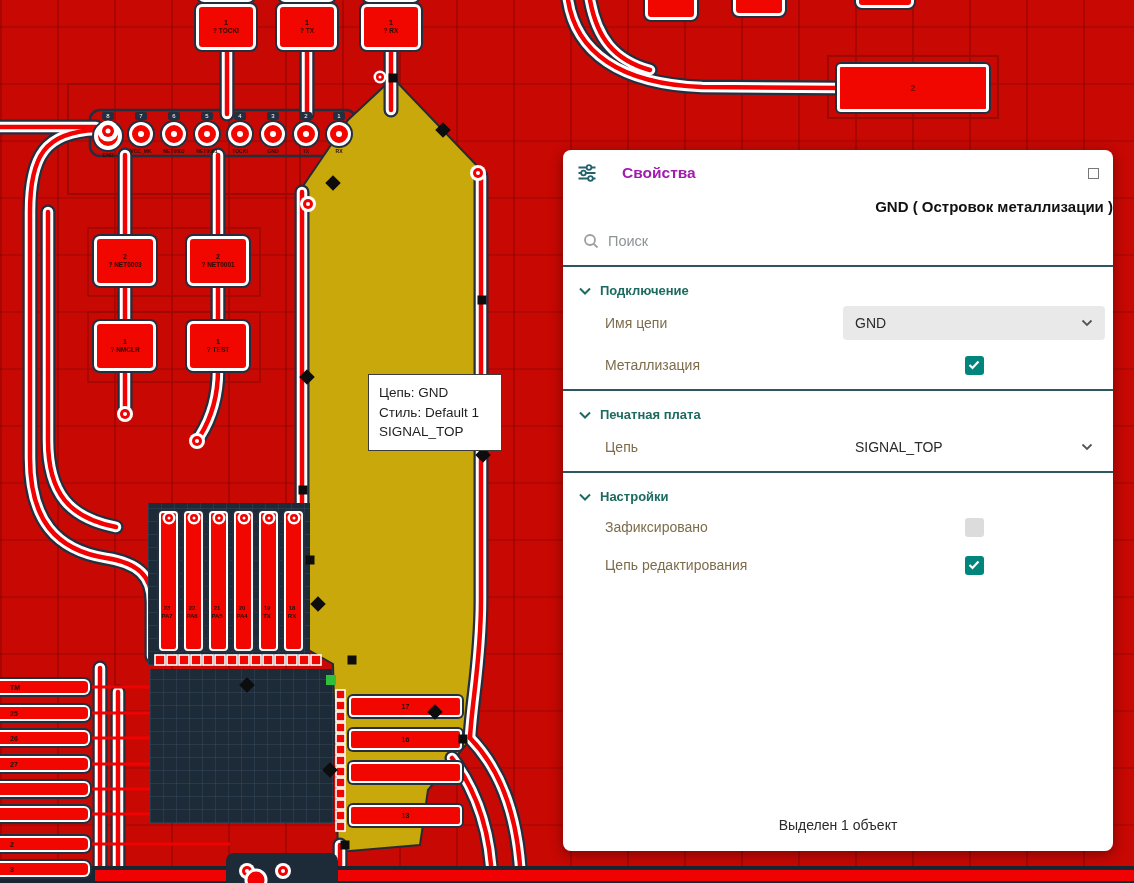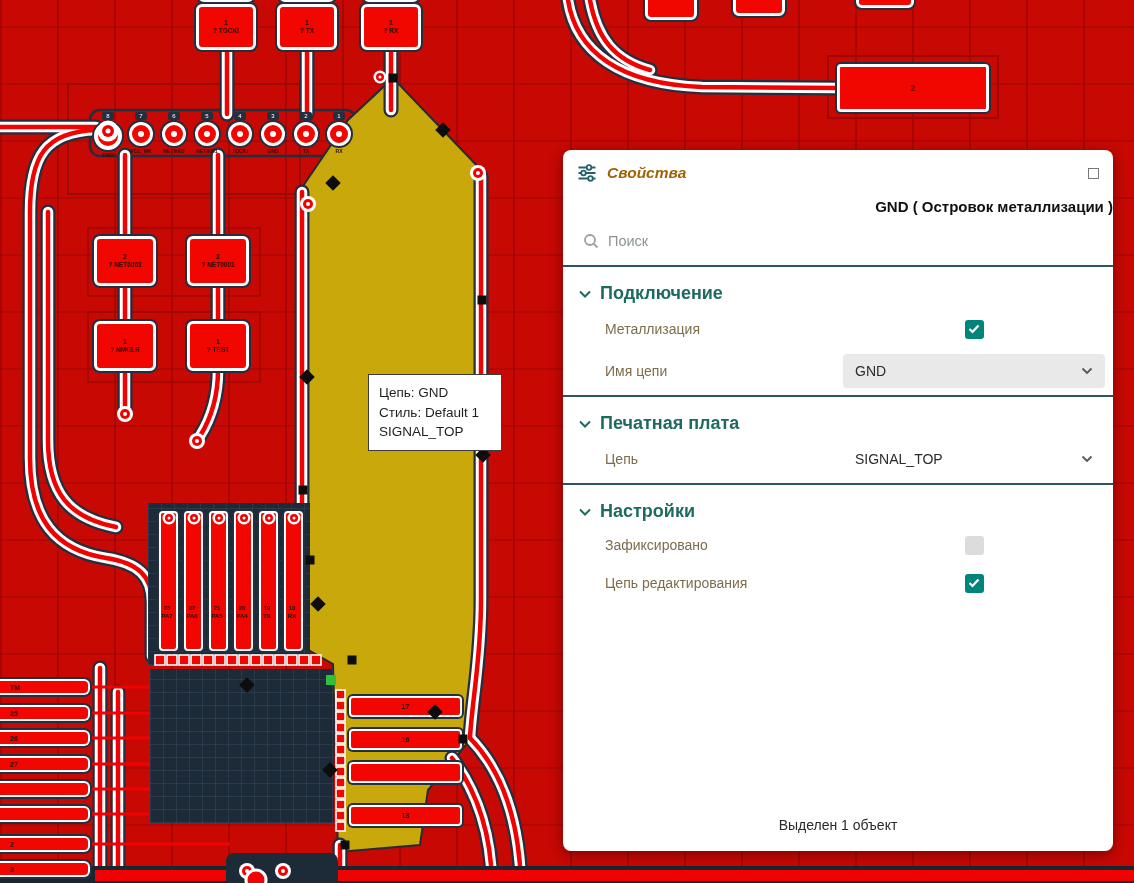--- a/index.html
+++ b/index.html
@@ -46,27 +46,27 @@
   .blob{position:absolute;left:226px;top:853px;width:112px;height:30px;background:#1d2a38;border-radius:8px 8px 0 0;}
 
   
   .tooltip{position:absolute;left:368px;top:374px;width:134px;background:#fff;border:1px solid #3c3c3c;
     padding:8px 10px;font-size:13.5px;line-height:1.45;color:#1e1e1e;}
 
   
   .panel{position:absolute;left:563px;top:150px;width:550px;height:701px;background:#fff;border-radius:8px;
     box-shadow:0 3px 14px rgba(0,0,0,.4);display:flex;flex-direction:column;overflow:hidden;}
   .p-head{display:flex;align-items:center;padding:13px 14px 5px 14px;}
-  .p-title{font-size:15.5px;font-weight:bold;color:#a16207;margin-left:10px;font-style:italic;}
+  .p-title{font-size:15.5px;font-weight:bold;color:#a21caf;margin-left:25px;}
   .p-dock{margin-left:auto;width:11px;height:11px;border:1.5px solid #777;}
   .p-sub{text-align:right;font-size:15px;font-weight:bold;color:#111;padding:10px 0 12px;}
   .p-search{display:flex;align-items:center;gap:9px;padding:6px 20px 13px;}
   .p-search-text{color:#8d9496;font-size:14.5px;}
   .sep{height:2px;background:#2c5660;margin-top:3px;}
-  .sec-h{display:flex;align-items:center;gap:9px;padding:16px 16px 4px;font-size:18px;font-weight:bold;color:#1d6a60;}
+  .sec-h{display:flex;align-items:center;gap:9px;padding:16px 16px 4px;font-size:13px;font-weight:bold;color:#1d6a60;}
   .p-row{display:flex;align-items:center;padding:3px 8px 3px 42px;min-height:42px;}
   .p-label{flex:1;font-size:14px;color:#7d6c4c;}
   .p-ctrl{width:262px;display:flex;align-items:center;}
   .dd{width:100%;height:34px;background:#e9e9e9;border-radius:4px;display:flex;align-items:center;
     padding:0 12px;font-size:14px;color:#2b2b2b;}
   .dd .chev{margin-left:auto;display:flex;}
   .dd.plain{background:transparent;}
   .cbx{width:19px;height:19px;border-radius:3px;margin:0 auto;display:flex;align-items:center;justify-content:center;}
   .cbx.on{background:#00857c;} .cbx.off{background:#dcdcdc;}
   .p-footer{margin-top:auto;text-align:center;font-size:14px;color:#2b2b2b;padding:16px 0 18px;}
@@ -451,40 +451,40 @@
     <div class="sec-h">
       <span style="display:flex">
         <svg width="12" height="8">
             <polyline points="1,1.5 6,6.5 11,1.5" fill="none" stroke="#1d6a60" stroke-width="2"></polyline>
           </svg>
       </span>
       <span>Подключение</span>
     </div>
 
     <div class="p-row">
-      <span class="p-label">Металлизация</span>
-      <span class="p-ctrl">
-        <span class="cbx on">
-          <svg width="12" height="10">
-              <polyline points="1.5,5 4.5,8 10.5,1.5" fill="none" stroke="#fff" stroke-width="2.2"></polyline>
-            </svg>
-        </span>
-      </span>
-    </div>
-
-    <div class="p-row">
       <span class="p-label">Имя цепи</span>
       <span class="p-ctrl">
         <span class="dd">
           <span>GND</span>
           <span class="chev">
             <svg width="12" height="8">
                 <polyline points="1.5,1.5 6,6 10.5,1.5" fill="none" stroke="#555" stroke-width="1.8"></polyline>
               </svg>
           </span>
+        </span>
+      </span>
+    </div>
+
+    <div class="p-row">
+      <span class="p-label">Металлизация</span>
+      <span class="p-ctrl">
+        <span class="cbx on">
+          <svg width="12" height="10">
+              <polyline points="1.5,5 4.5,8 10.5,1.5" fill="none" stroke="#fff" stroke-width="2.2"></polyline>
+            </svg>
         </span>
       </span>
     </div>
     <div class="sep"></div>
 
     <div class="sec-h">
       <span style="display:flex">
         <svg width="12" height="8">
             <polyline points="1,1.5 6,6.5 11,1.5" fill="none" stroke="#1d6a60" stroke-width="2"></polyline>
           </svg>

